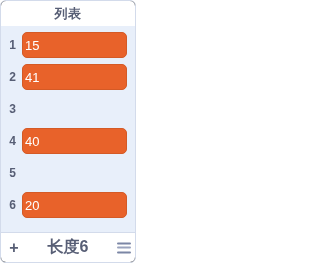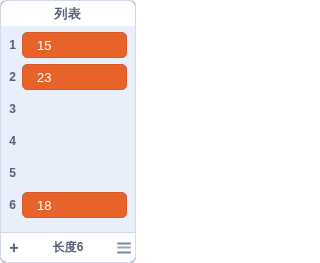--- a/index.html
+++ b/index.html
@@ -72,21 +72,21 @@
 
   .row-value {
     flex: 1 1 auto;
     height: 26px;
     background: #e8622a;
     border: 1px solid #d45a26;
     border-radius: 5px;
     box-sizing: border-box;
     display: flex;
     align-items: center;
-    padding: 0 14px;
+    padding: 0 2px;
     color: #ffffff;
     font-size: 13px;
     font-weight: normal;
     overflow: hidden;
     white-space: nowrap;
   }
 
   
   .monitor-footer {
     flex: 0 0 auto;
@@ -112,21 +112,21 @@
     font-size: 16px;
     font-weight: bold;
     line-height: 1;
     cursor: pointer;
   }
 
   .footer-length {
     flex: 1 1 auto;
     text-align: center;
     color: #575e75;
-    font-size: 12px;
+    font-size: 16px;
     font-weight: bold;
   }
 
   .footer-resize {
     position: absolute;
     right: 4px;
     top: 50%;
     transform: translateY(-50%);
     width: 14px;
     height: 11px;
@@ -154,38 +154,39 @@
 
   <div class="monitor-body">
 
     <div class="list-row">
       <span class="row-index">1</span>
       <span class="row-value">15</span>
     </div>
 
     <div class="list-row">
       <span class="row-index">2</span>
-      <span class="row-value">23</span>
+      <span class="row-value">41</span>
     </div>
 
     <div class="list-row">
       <span class="row-index">3</span>
     </div>
 
     <div class="list-row">
       <span class="row-index">4</span>
+      <span class="row-value">40</span>
     </div>
 
     <div class="list-row">
       <span class="row-index">5</span>
     </div>
 
     <div class="list-row">
       <span class="row-index">6</span>
-      <span class="row-value">18</span>
+      <span class="row-value">20</span>
     </div>
 
   </div>
 
   <div class="monitor-footer">
     <div class="footer-add">
       <span>+</span>
     </div>
     <div class="footer-length">长度6</div>
     <div class="footer-resize">

